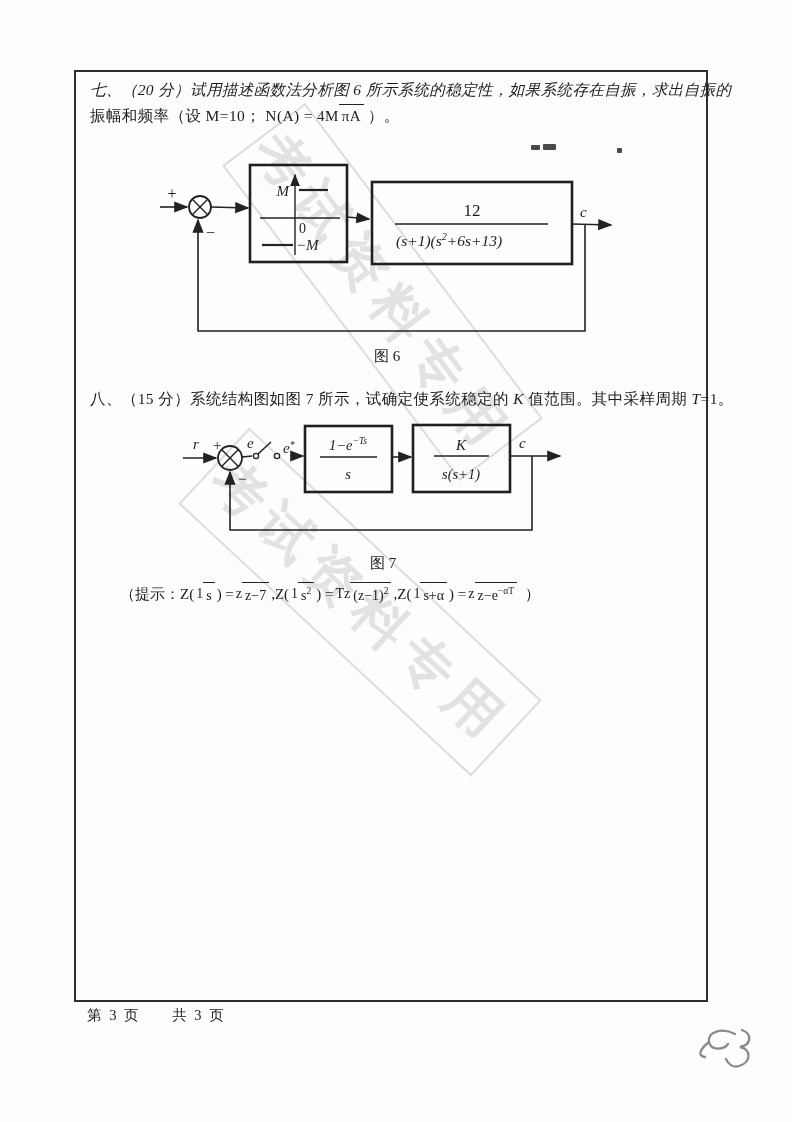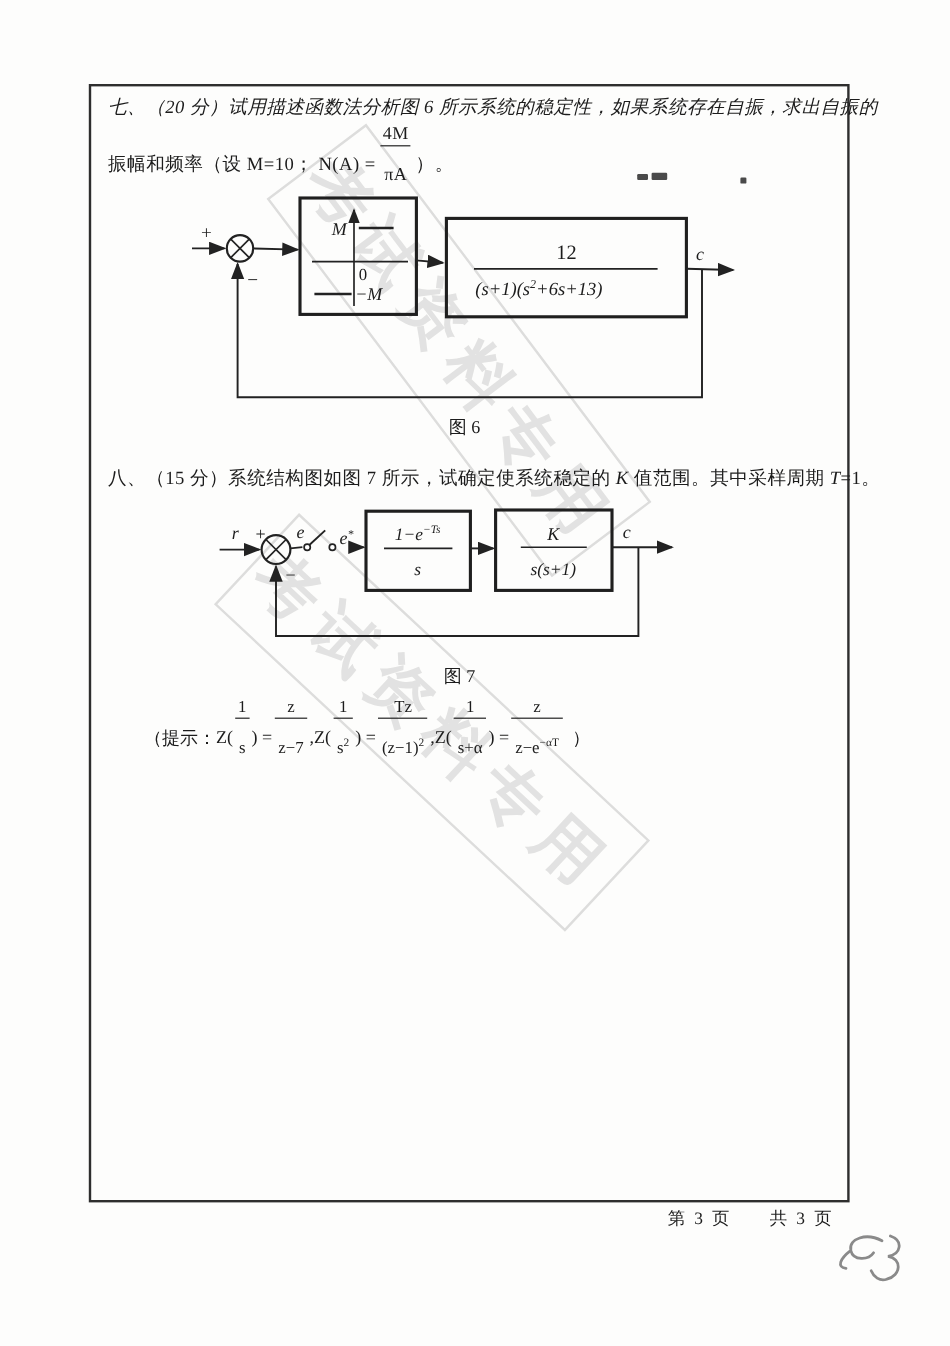--- a/index.html
+++ b/index.html
@@ -14,41 +14,41 @@
   
   .frame {
     left:74px; top:70px; width:634px; height:932px;
     border:2px solid #2e2e2e;
   }
   
   .qline { font-size:15.5px; line-height:22px; white-space:nowrap; letter-spacing:0.4px; }
   .mathroman { font-family:"Liberation Serif",serif; }
   .it { font-style:italic; }
   
-  .frac { display:inline-flex; flex-direction:column; align-items:center;
+  .frac { display:inline-flex; flex-direction:row; align-items:center;
           vertical-align:middle; margin:0 4px; line-height:1.15;
           font-family:"Liberation Serif",serif; }
-  .frac .den { border-top:1.4px solid #222; padding:16px 3px; }
+  .frac .den { border-top:1.4px solid #222; padding:3px 3px; }
   .row { display:flex; align-items:center; white-space:nowrap;text-align:center; }
   .hint { font-size:15px; }
   .hint .frac { font-size:14px; margin:0 2px; }
   .hint sup { font-size:9.5px; }
   
   .stamp {
     display:flex; align-items:center; justify-content:center;
     border:2.5px solid rgba(160,160,160,0.35);
     color:rgba(150,150,150,0.26);
     font-size:54px; font-weight:bold; letter-spacing:10px;
     white-space:nowrap; overflow:hidden;
     pointer-events:none;
   }
   .stamp1 { left:185px; top:240px; width:395px; height:104px; transform:rotate(53deg); }
   .stamp2 { left:160px; top:550px; width:400px; height:104px; transform:rotate(43deg); }
   .speck { background:#2a2a2a; border-radius:1px; opacity:0.85; }
-  .footer { left:74px; top:1006px; width:634px; text-align:right;
+  .footer { left:74px; top:1006px; width:634px; text-align:left;
             font-size:14.5px; letter-spacing:2px; }
   .footer span { margin:0 13px; }
   svg text { font-family:"Liberation Serif","DejaVu Serif",serif; fill:#1c1c1c; }
 </style>
 </head>
 <body>
 
 <div class="abs stamp stamp1">考试资料专用</div>
 <div class="abs stamp stamp2">考试资料专用</div>
 

